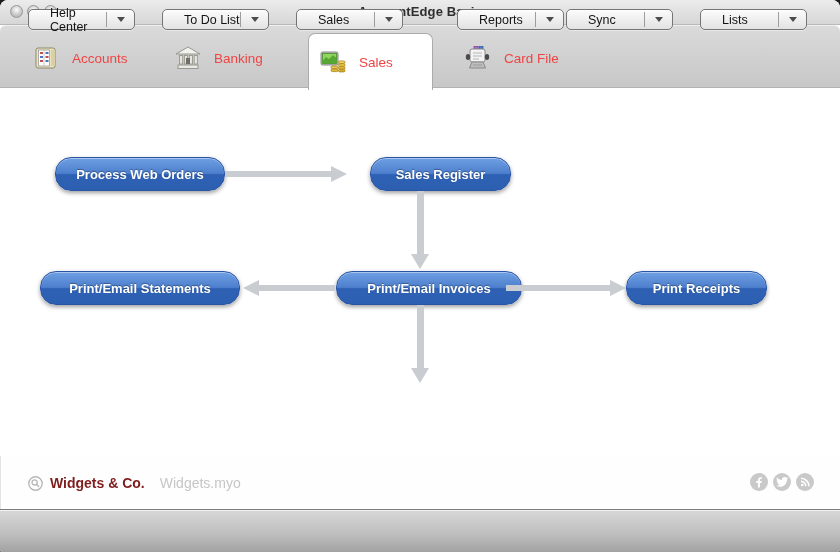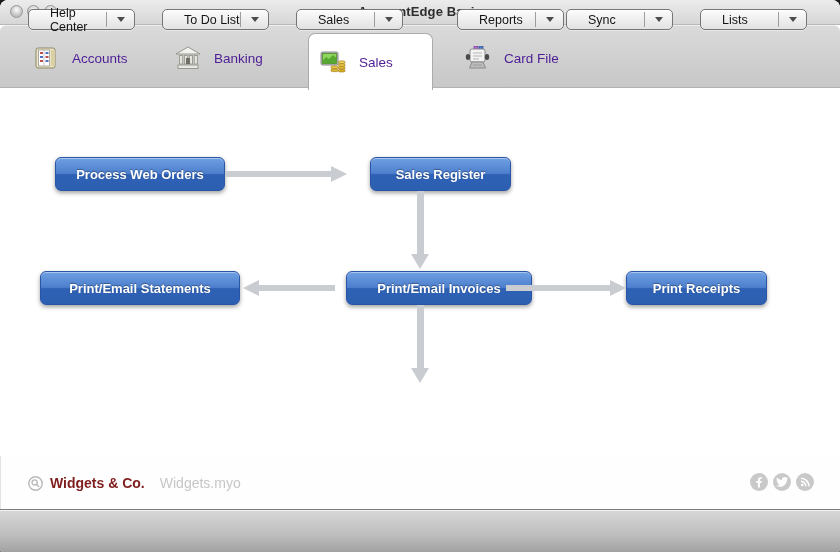--- a/index.html
+++ b/index.html
@@ -15,29 +15,29 @@
   .title{position:absolute;left:0;right:0;top:4px;text-align:center;font-size:13px;
     font-weight:bold;color:#2e2e2e;letter-spacing:.1px;}
 
   
   .tabstrip{position:absolute;left:0;top:25px;width:840px;height:63px;
     background:linear-gradient(#dadada,#c7c7c7);border-radius:6px 6px 0 0;
     border-top:1px solid #efefef;box-sizing:border-box;}
   .tabstrip-edge{position:absolute;left:0;top:87px;width:840px;height:1px;background:#b2b2b2;}
   .tab{position:absolute;top:28px;height:60px;display:flex;align-items:center;gap:12px;
     padding:0 14px;cursor:default;}
-  .tab .tlabel{font-size:13.5px;color:#4c1d95;}
+  .tab .tlabel{font-size:13.5px;color:#ef4444;}
   .tab-accounts{left:18px}.tab-banking{left:160px}.tab-cardfile{left:450px}
   .tab-sales{left:308px;top:33px;width:125px;height:57px;padding:0 10px;box-sizing:border-box;
     background:#fff;border:1px solid #ababab;border-bottom:none;border-radius:7px 7px 0 0;z-index:3;}
   .ticon{width:28px;height:28px;flex:0 0 auto;}
 
   
   .content{position:absolute;left:0;top:88px;width:840px;height:368px;background:#fff;}
-  .flowbtn{position:absolute;height:34px;border-radius:6px;box-sizing:border-box;
+  .flowbtn{position:absolute;height:34px;border-radius:16px;box-sizing:border-box;
     display:flex;align-items:center;justify-content:center;
     background:linear-gradient(#6fa0e3,#4d7fcd 48%,#2e61b4 52%,#2d5fb1);
     border:1px solid #2a55a6;color:#fff;font-size:13px;font-weight:bold;
     text-shadow:0 -1px 1px rgba(0,0,0,.35);
     box-shadow:0 2px 4px rgba(0,0,0,.38), inset 0 1px 0 rgba(255,255,255,.4);cursor:pointer;}
   .arrow-line{position:absolute;background:#c9ccd1;}
   .arrow-head{position:absolute;width:0;height:0;}
   .head-right{border-top:8px solid transparent;border-bottom:8px solid transparent;border-left:16px solid #c9ccd1;}
   .head-left{border-top:8px solid transparent;border-bottom:8px solid transparent;border-right:16px solid #c9ccd1;}
   .head-down{border-left:9px solid transparent;border-right:9px solid transparent;border-top:15px solid #c9ccd1;}
@@ -142,21 +142,21 @@
       <line x1="9" y1="21" x2="18" y2="21" stroke="#9a9a9a" stroke-width="1"></line>
     </svg>
     <span class="tlabel">Card File</span>
   </div>
 
   <div class="content"></div>
 
   <div class="flowbtn" style="left:55px;top:157px;width:170px">Process Web Orders</div>
   <div class="flowbtn" style="left:370px;top:157px;width:141px">Sales Register</div>
   <div class="flowbtn" style="left:40px;top:271px;width:200px">Print/Email Statements</div>
-  <div class="flowbtn" style="left:346px;top:271px;width:186px">Print/Email Invoices</div>
+  <div class="flowbtn" style="left:336px;top:271px;width:186px">Print/Email Invoices</div>
   <div class="flowbtn" style="left:626px;top:271px;width:141px">Print Receipts</div>
 
   <div class="arrow-line" style="left:225px;top:171px;width:106px;height:6px"></div>
   <div class="arrow-head head-right" style="left:331px;top:166px"></div>
 
   <div class="arrow-line" style="left:417px;top:191px;width:7px;height:63px"></div>
   <div class="arrow-head head-down" style="left:411px;top:254px"></div>
 
   <div class="arrow-line" style="left:259px;top:285px;width:76px;height:6px"></div>
   <div class="arrow-head head-left" style="left:243px;top:280px"></div>

